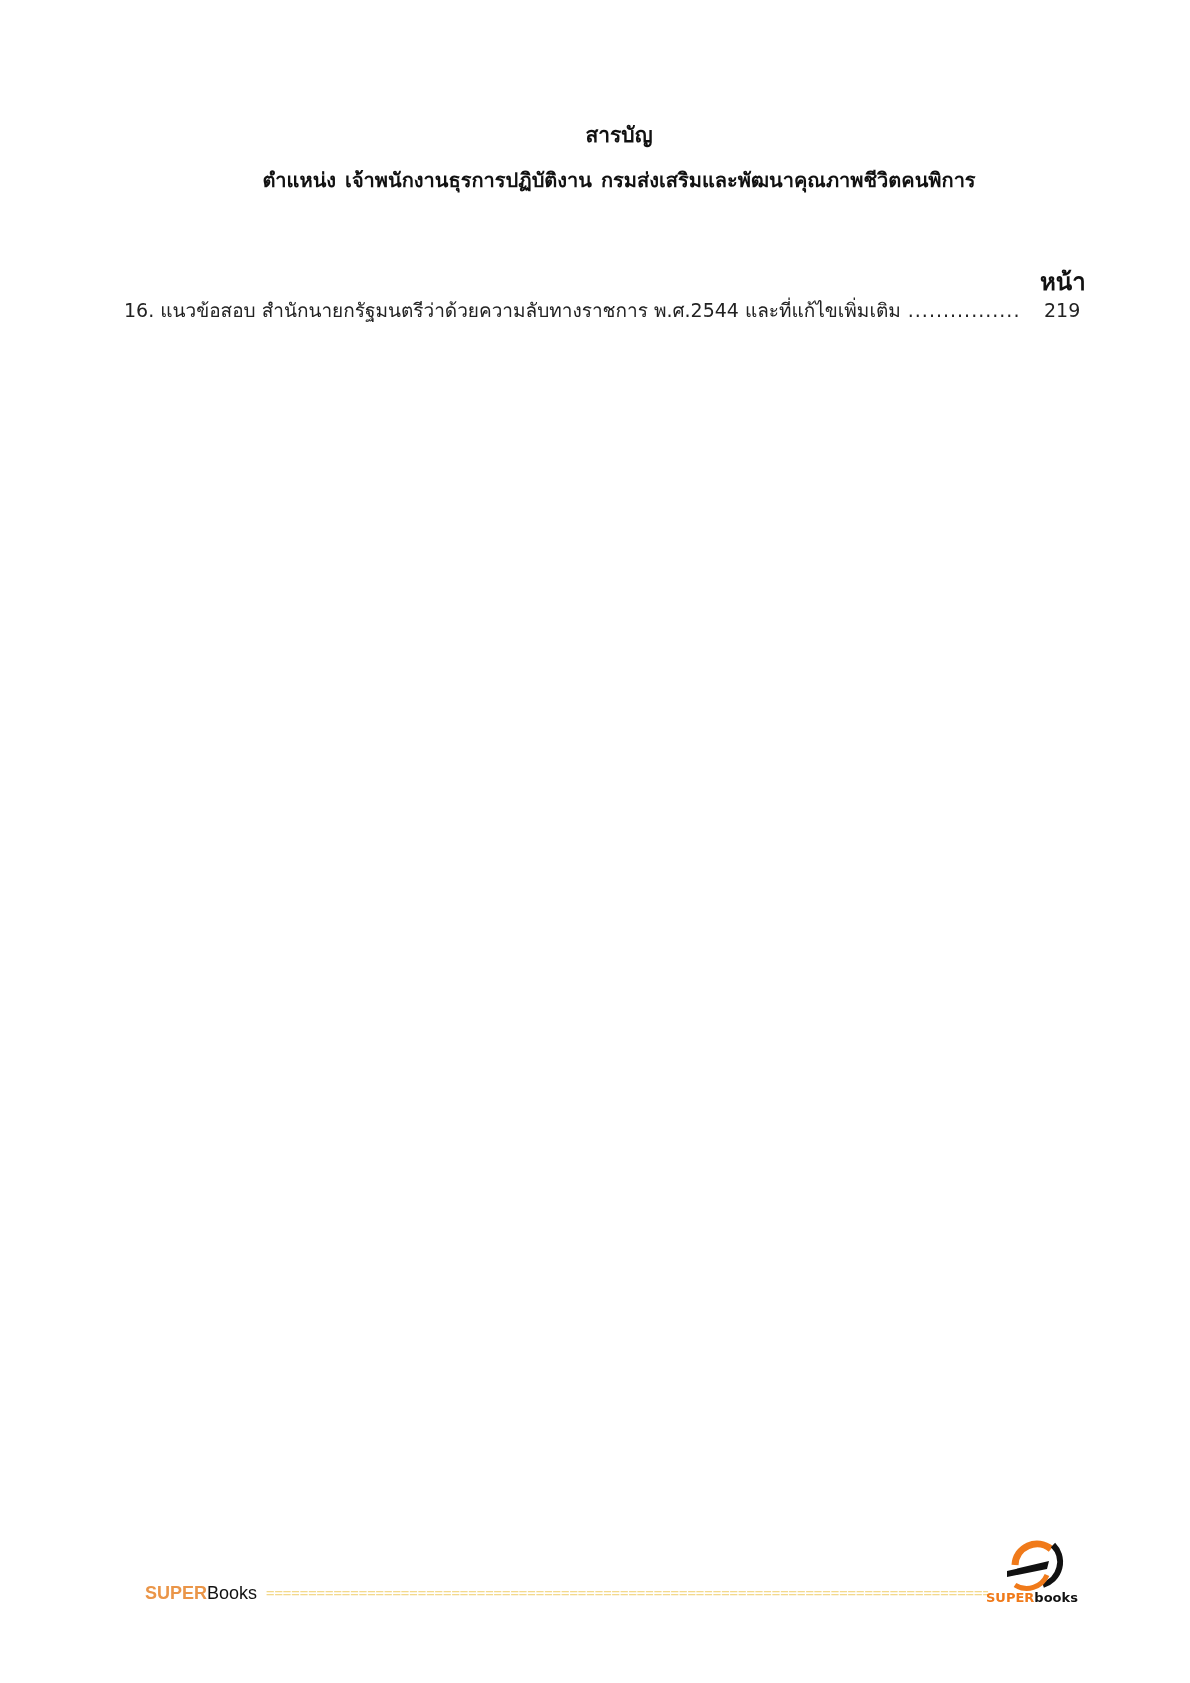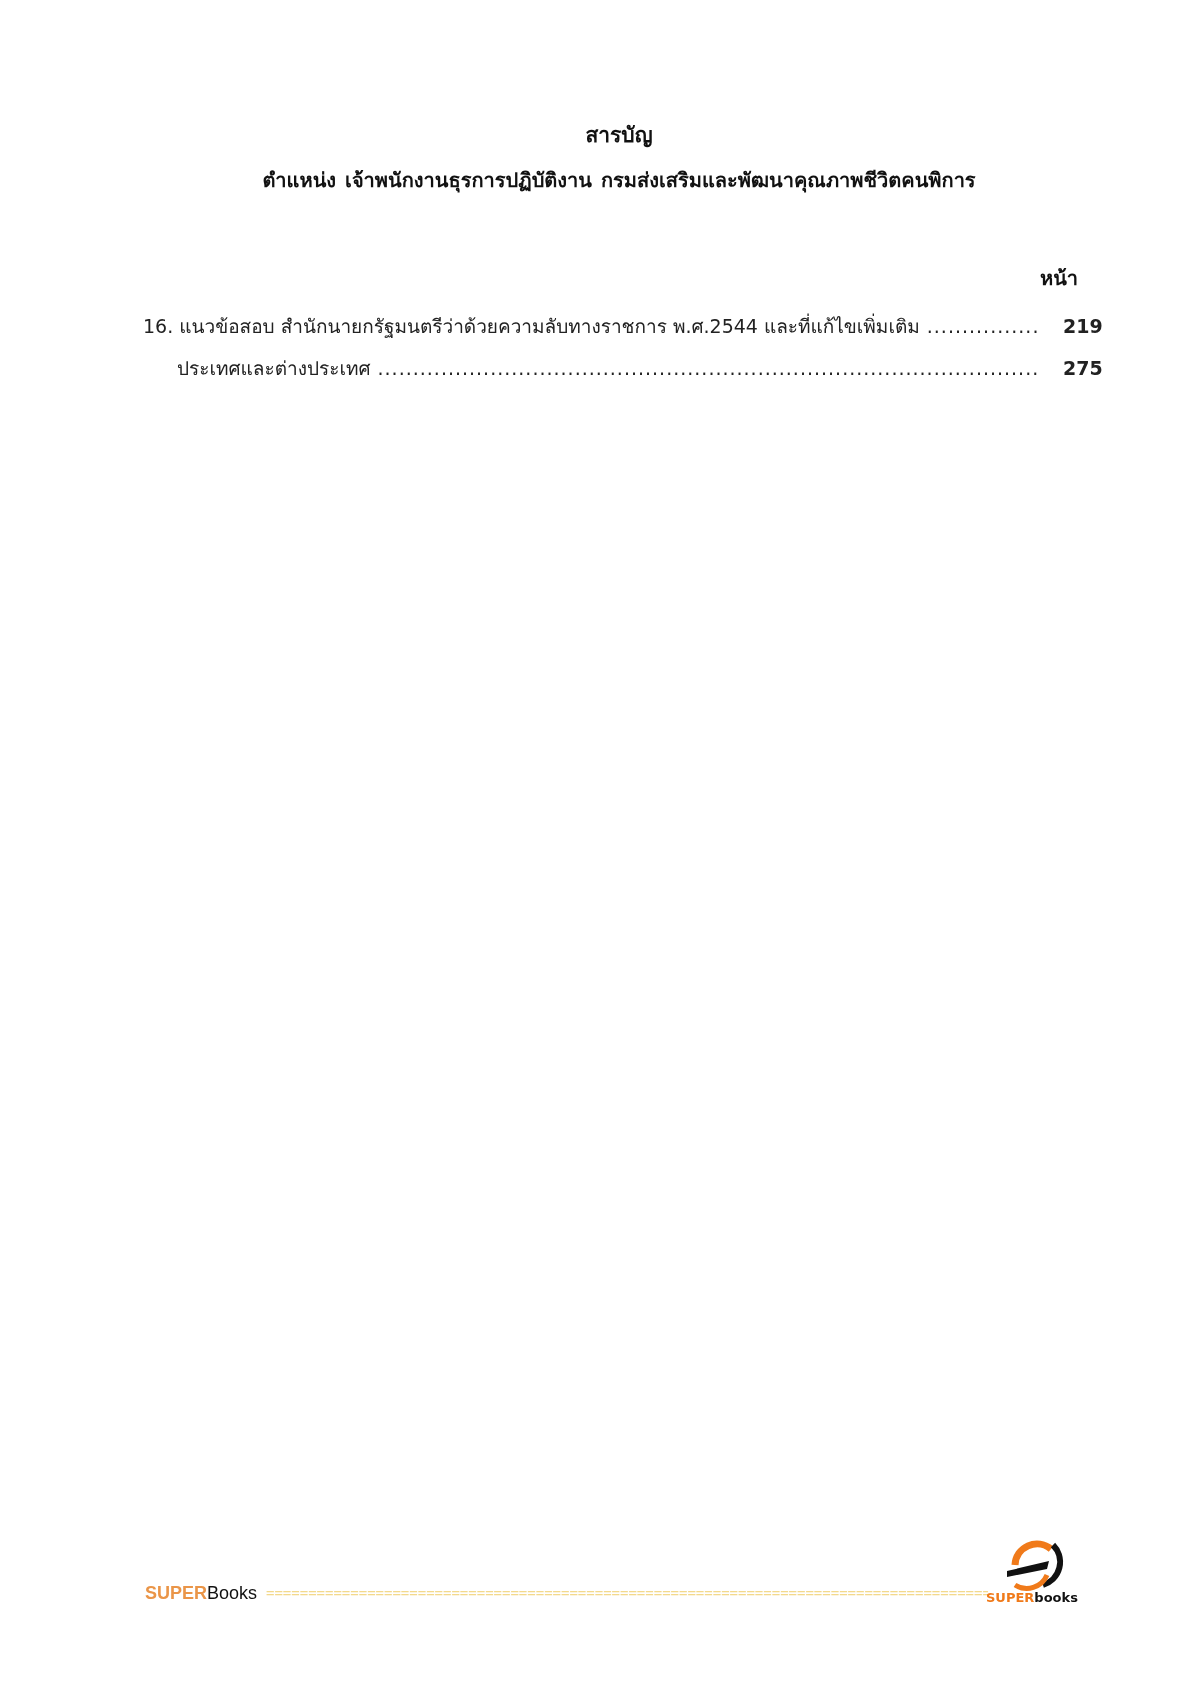--- a/index.html
+++ b/index.html
@@ -12,39 +12,39 @@
       position: absolute; top: 118px; left: 0; width: 1238px;
       text-align: center; font-size: 21px; font-weight: bold; color: #111;
     }
     .subtitle {
       position: absolute; top: 164px; left: 0; width: 1238px;
       text-align: center; font-size: 20px; font-weight: bold; color: #111;
       word-spacing: 2px;
     }
     .page-head {
       position: absolute; top: 262px; left: 1040px;
-      font-size: 20px; font-weight: bold; color: #111;
+      font-size: 24px; font-weight: bold; color: #111;
     }
-    .toc { position: absolute; top: 305px; left: 124px; width: 950px; margin-left: 19px; }
+    .toc { position: absolute; top: 289px; left: 124px; width: 950px; }
     .toc-row {
       position: relative; height: 42px; line-height: 42px;
       font-size: 19px; color: #222;
     }
     .toc-row .txt {
       position: absolute; left: 0; top: 0; width: 895px;
       white-space: nowrap; overflow: hidden;
     }
     .toc-row.cont .txt { left: 34px; width: 861px; }
     .toc-row .txt::after {
       content: " ....................................................................................................................................................................................................................................................";
       letter-spacing: 1px;
     }
     .toc-row.nodots .txt::after { content: ""; }
     .toc-row .pg {
-      position: absolute; left: 920px; top: 0; width: 40px; text-align: left; font-weight: bold;
+      position: absolute; left: 920px; top: 0; width: 40px; text-align: left;
     }
     .footer-brand {
       position: absolute; top: 1583px; left: 145px; font-size: 18px;
       font-family: "Liberation Sans", sans-serif;
     }
     .footer-brand .super { color: #ea9548; font-weight: bold; }
     .footer-brand .books { color: #111; }
     .footer-rule {
       position: absolute; top: 1585px; left: 266px; width: 722px;
       overflow: hidden; white-space: nowrap; color: #f3d98c;
@@ -63,24 +63,20 @@
 
 <div class="title">สารบัญ</div>
 <div class="subtitle">ตำแหน่ง  เจ้าพนักงานธุรการปฏิบัติงาน  กรมส่งเสริมและพัฒนาคุณภาพชีวิตคนพิการ</div>
 <div class="page-head">หน้า</div>
 
 <div class="toc">
   <div class="toc-row">
     <span class="txt">16. แนวข้อสอบ สำนักนายกรัฐมนตรีว่าด้วยความลับทางราชการ พ.ศ.2544 และที่แก้ไขเพิ่มเติม</span>
     <span class="pg">219</span>
   </div>
-  <div class="toc-row cont">
-    <span class="txt">ประเทศและต่างประเทศ</span>
-    <span class="pg">275</span>
-  </div>
 </div>
 
 <div class="footer-brand">
   <span class="super">SUPER</span><span class="books">Books</span>
 </div>
 <div class="footer-rule">================================================================================================</div>
 
 <svg class="logo" viewBox="0 0 90 75">
   <path d="M30 30 A22 22 0 0 1 66 14" stroke="#f07a1a" stroke-width="7" fill="none"></path>
   <path d="M68 10 A24 24 0 0 1 58 50" stroke="#111" stroke-width="6" fill="none"></path>

